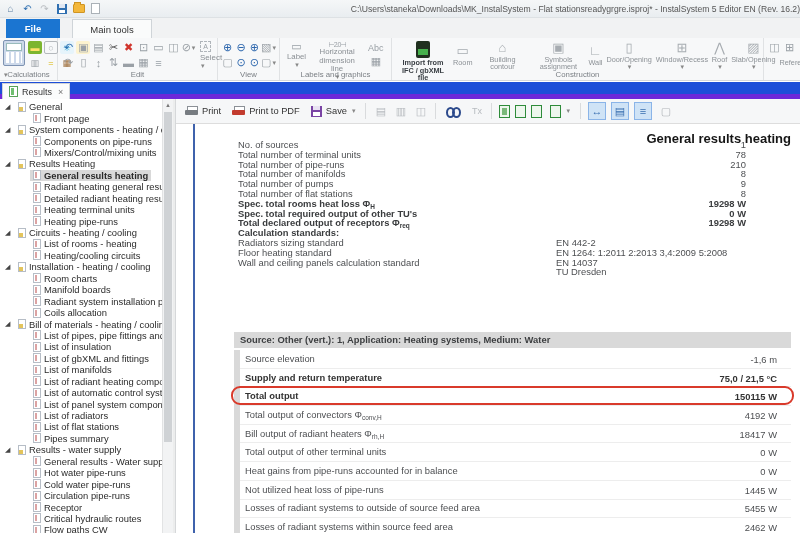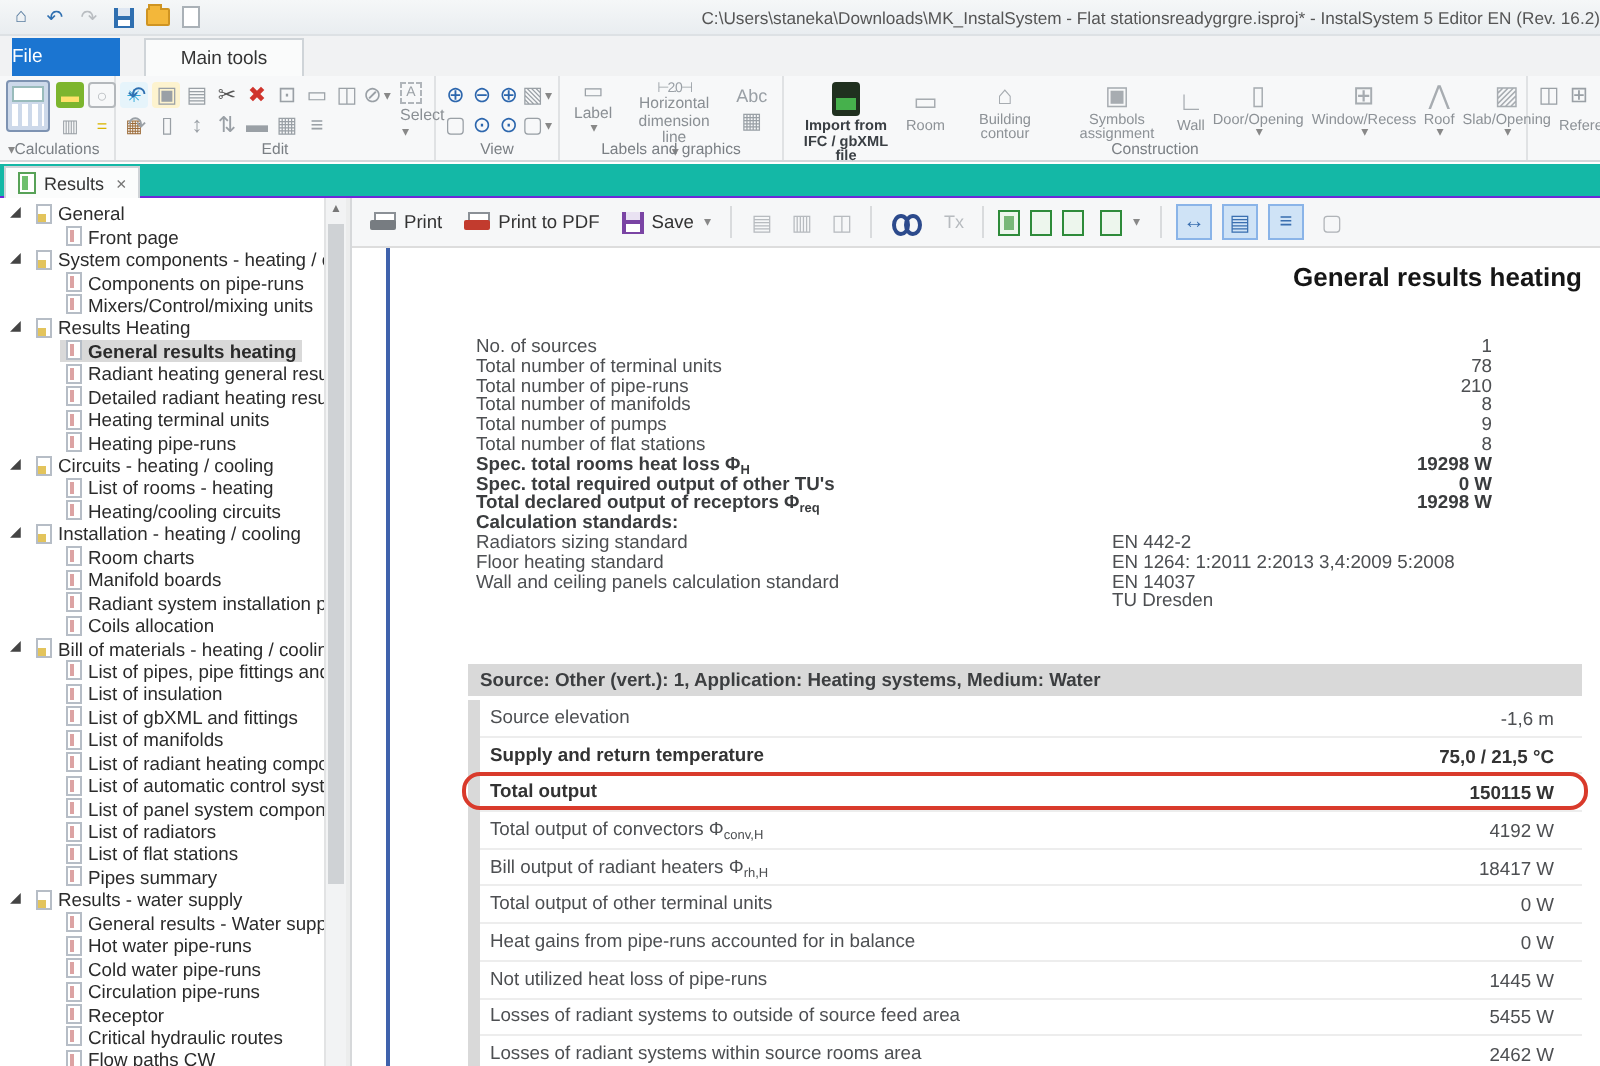--- a/index.html
+++ b/index.html
@@ -13,21 +13,21 @@
   .titletext{position:absolute;left:0;right:0;text-align:right;font-size:8.6px;color:#555}
   .ico-floppy{width:10px;height:10px;background:#2f6fb0;position:relative;display:inline-block}
   .ico-floppy::before{content:"";position:absolute;left:2px;top:0;width:6px;height:4px;background:#dfe7f2}
   .ico-floppy::after{content:"";position:absolute;left:2px;bottom:1px;width:6px;height:3px;background:#fff}
   .ico-folder{width:12px;height:9px;background:#f3b73a;border:1px solid #cf9422;border-radius:1px;position:relative;display:inline-block}
   .ico-folder::before{content:"";position:absolute;left:0;top:-3px;width:5px;height:2px;background:#f3b73a;border:1px solid #cf9422;border-bottom:none}
   .ico-page{width:9px;height:11px;background:#fff;border:1px solid #aab1b7;display:inline-block}
 
   
   .tabrow{position:absolute;top:18px;left:0;right:0;height:20px;background:#f1f2f3}
-  .tab-file{position:absolute;left:6px;top:1px;width:54px;height:19px;background:#1b75d1;color:#fff;text-align:left;line-height:19px;font-size:9.5px;font-weight:normal}
+  .tab-file{position:absolute;left:6px;top:1px;width:54px;height:19px;background:#1b75d1;color:#fff;text-align:center;line-height:19px;font-size:9.5px;font-weight:bold}
   .tab-main{position:absolute;left:72px;top:1px;width:80px;height:19px;background:#fafbfb;border:1px solid #cfd4d8;border-bottom:none;text-align:center;line-height:19px;font-size:9.5px;color:#333}
 
   
   .ribbon{position:absolute;top:38px;left:0;right:0;height:43px;background:#f7f8f9;border-bottom:1px solid #d4d7da;display:flex}
   .rgroup{position:relative;height:100%;border-right:1px solid #e0e2e4;padding:2px 3px 11px;flex:0 0 auto}
   .glabel{position:absolute;bottom:1px;left:0;right:0;text-align:center;font-size:7.8px;color:#7a7f84}
   .i{display:inline-flex;width:15px;height:15px;align-items:center;justify-content:center;font-size:11px;color:#9aa0a6}
   .irow{display:flex;align-items:center;height:15px}
   .ddm{font-size:7px;color:#888;margin-left:1px}
   
@@ -44,21 +44,21 @@
   .dimglyph{font-size:7px;color:#9aa0a6;letter-spacing:-1px}
   
   .citem{display:flex;flex-direction:column;align-items:center;justify-content:flex-start;font-size:7.3px;color:#8c9196;text-align:center;padding:1px 2px;line-height:1.05;flex:0 0 auto}
   .citem .cicon{height:17px;display:flex;align-items:flex-end;justify-content:center;font-size:13px;color:#a7acb1;margin-bottom:1px}
   .citem.en{color:#3a3f44;font-weight:bold}
   .imp-icon{width:14px;height:17px;background:#20301f;border-radius:2px;position:relative;display:inline-block}
   .imp-icon::after{content:"";position:absolute;left:2px;right:2px;bottom:3px;height:6px;background:#46b14c}
   .clabel{max-width:52px}
 
   
-  .docbar{position:absolute;top:82px;left:0;right:0;height:17px;background:#14b8a6;border-bottom:1px solid #6d28d9}
+  .docbar{position:absolute;top:82px;left:0;right:0;height:17px;background:#1d4ed8;border-bottom:5px solid #6d28d9}
   .doctab{position:absolute;left:2px;top:1px;height:16px;background:#fbfcfc;border:1px solid #cfd3d7;border-bottom:none;display:flex;align-items:center;gap:4px;padding:0 6px;font-size:9px;color:#333}
   .gdoc{width:9px;height:11px;background:#fff;border:1px solid #57a257;position:relative;display:inline-block}
   .gdoc::after{content:"";position:absolute;left:1px;top:1px;width:3px;bottom:1px;background:#6fbf6f}
   .closex{color:#777;font-size:9px;margin-left:2px}
 
   
   .tree{position:absolute;top:99px;left:0;width:162px;bottom:0;background:#fff;overflow:hidden;padding-top:2px}
   .trow{display:flex;align-items:center;height:11.45px;white-space:nowrap;overflow:hidden;font-size:9.4px;color:#2b2b2b;cursor:default}
   .arrow{flex:0 0 10px;margin-left:5px;font-size:7px;color:#444;visibility:hidden;line-height:10px}
   .trow.parent .arrow{visibility:visible}
@@ -93,21 +93,21 @@
   .gpage.f::after{content:"";position:absolute;inset:2px;background:#79b879}
   .gpage.g{background:linear-gradient(#edf6ed 0 0),repeating-linear-gradient(#2e8b3a 0 1px,#edf6ed 1px 4px),repeating-linear-gradient(90deg,#2e8b3a 0 1px,#edf6ed 1px 4px)}
   .tgl{width:18px;height:18px;display:inline-flex;align-items:center;justify-content:center;border:1px solid transparent;font-size:11px;color:#3a6fb0}
   .tgl.on{background:#cfe3f6;border-color:#8ab4e8}
   .tgl.off{color:#b0b4b8}
 
   
   .report{position:absolute;top:25px;left:0;right:0;bottom:0;background:#fff;overflow:hidden}
   .marginline{position:absolute;left:17px;top:0;bottom:0;width:2px;background:#3f62ac}
   .rtitle{position:absolute;top:7px;left:58px;width:557px;text-align:right;font-size:13px;font-weight:bold;color:#161616}
-  .summary{position:absolute;top:44px;left:62px;width:508px}
+  .summary{position:absolute;top:16px;left:62px;width:508px}
   .srow{position:relative;height:9.8px;font-size:9.4px;color:#4d4f52;line-height:9.8px;white-space:nowrap}
   .srow .lbl{position:absolute;left:0}
   .srow .val{position:absolute;right:0}
   .srow .mid{position:absolute;left:318px}
   .srow.b{font-weight:bold;color:#3a3c3e}
   .sub{font-size:6.5px;vertical-align:-2px}
   .stable{position:absolute;top:208px;left:58px;width:557px}
   .thead{height:16px;background:#d9d9d9;font-weight:bold;font-size:9.4px;color:#3c3e40;line-height:16px;padding-left:6px}
   .tbodyrows{margin-top:2px;border-left:6px solid #d9d9d9}
   .trowt{position:relative;height:18.7px;border-bottom:1px solid #ededed;font-size:9.4px;color:#4d4f52;white-space:nowrap}
@@ -783,19 +783,19 @@
             <span class="lbl"><span>Not utilized heat loss of pipe-runs</span><span class="sub"></span></span>
             <span class="val">1445 W</span>
           </div>
 
           <div class="trowt">
             <span class="lbl"><span>Losses of radiant systems to outside of source feed area</span><span class="sub"></span></span>
             <span class="val">5455 W</span>
           </div>
 
           <div class="trowt">
-            <span class="lbl"><span>Losses of radiant systems within source rooms area</span><span class="sub"></span></span>
+            <span class="lbl"><span>Losses of radiant systems within source feed area</span><span class="sub"></span></span>
             <span class="val">2462 W</span>
           </div>
         </div>
     </div>
   </div>
 </div>
 
 </body></html>

